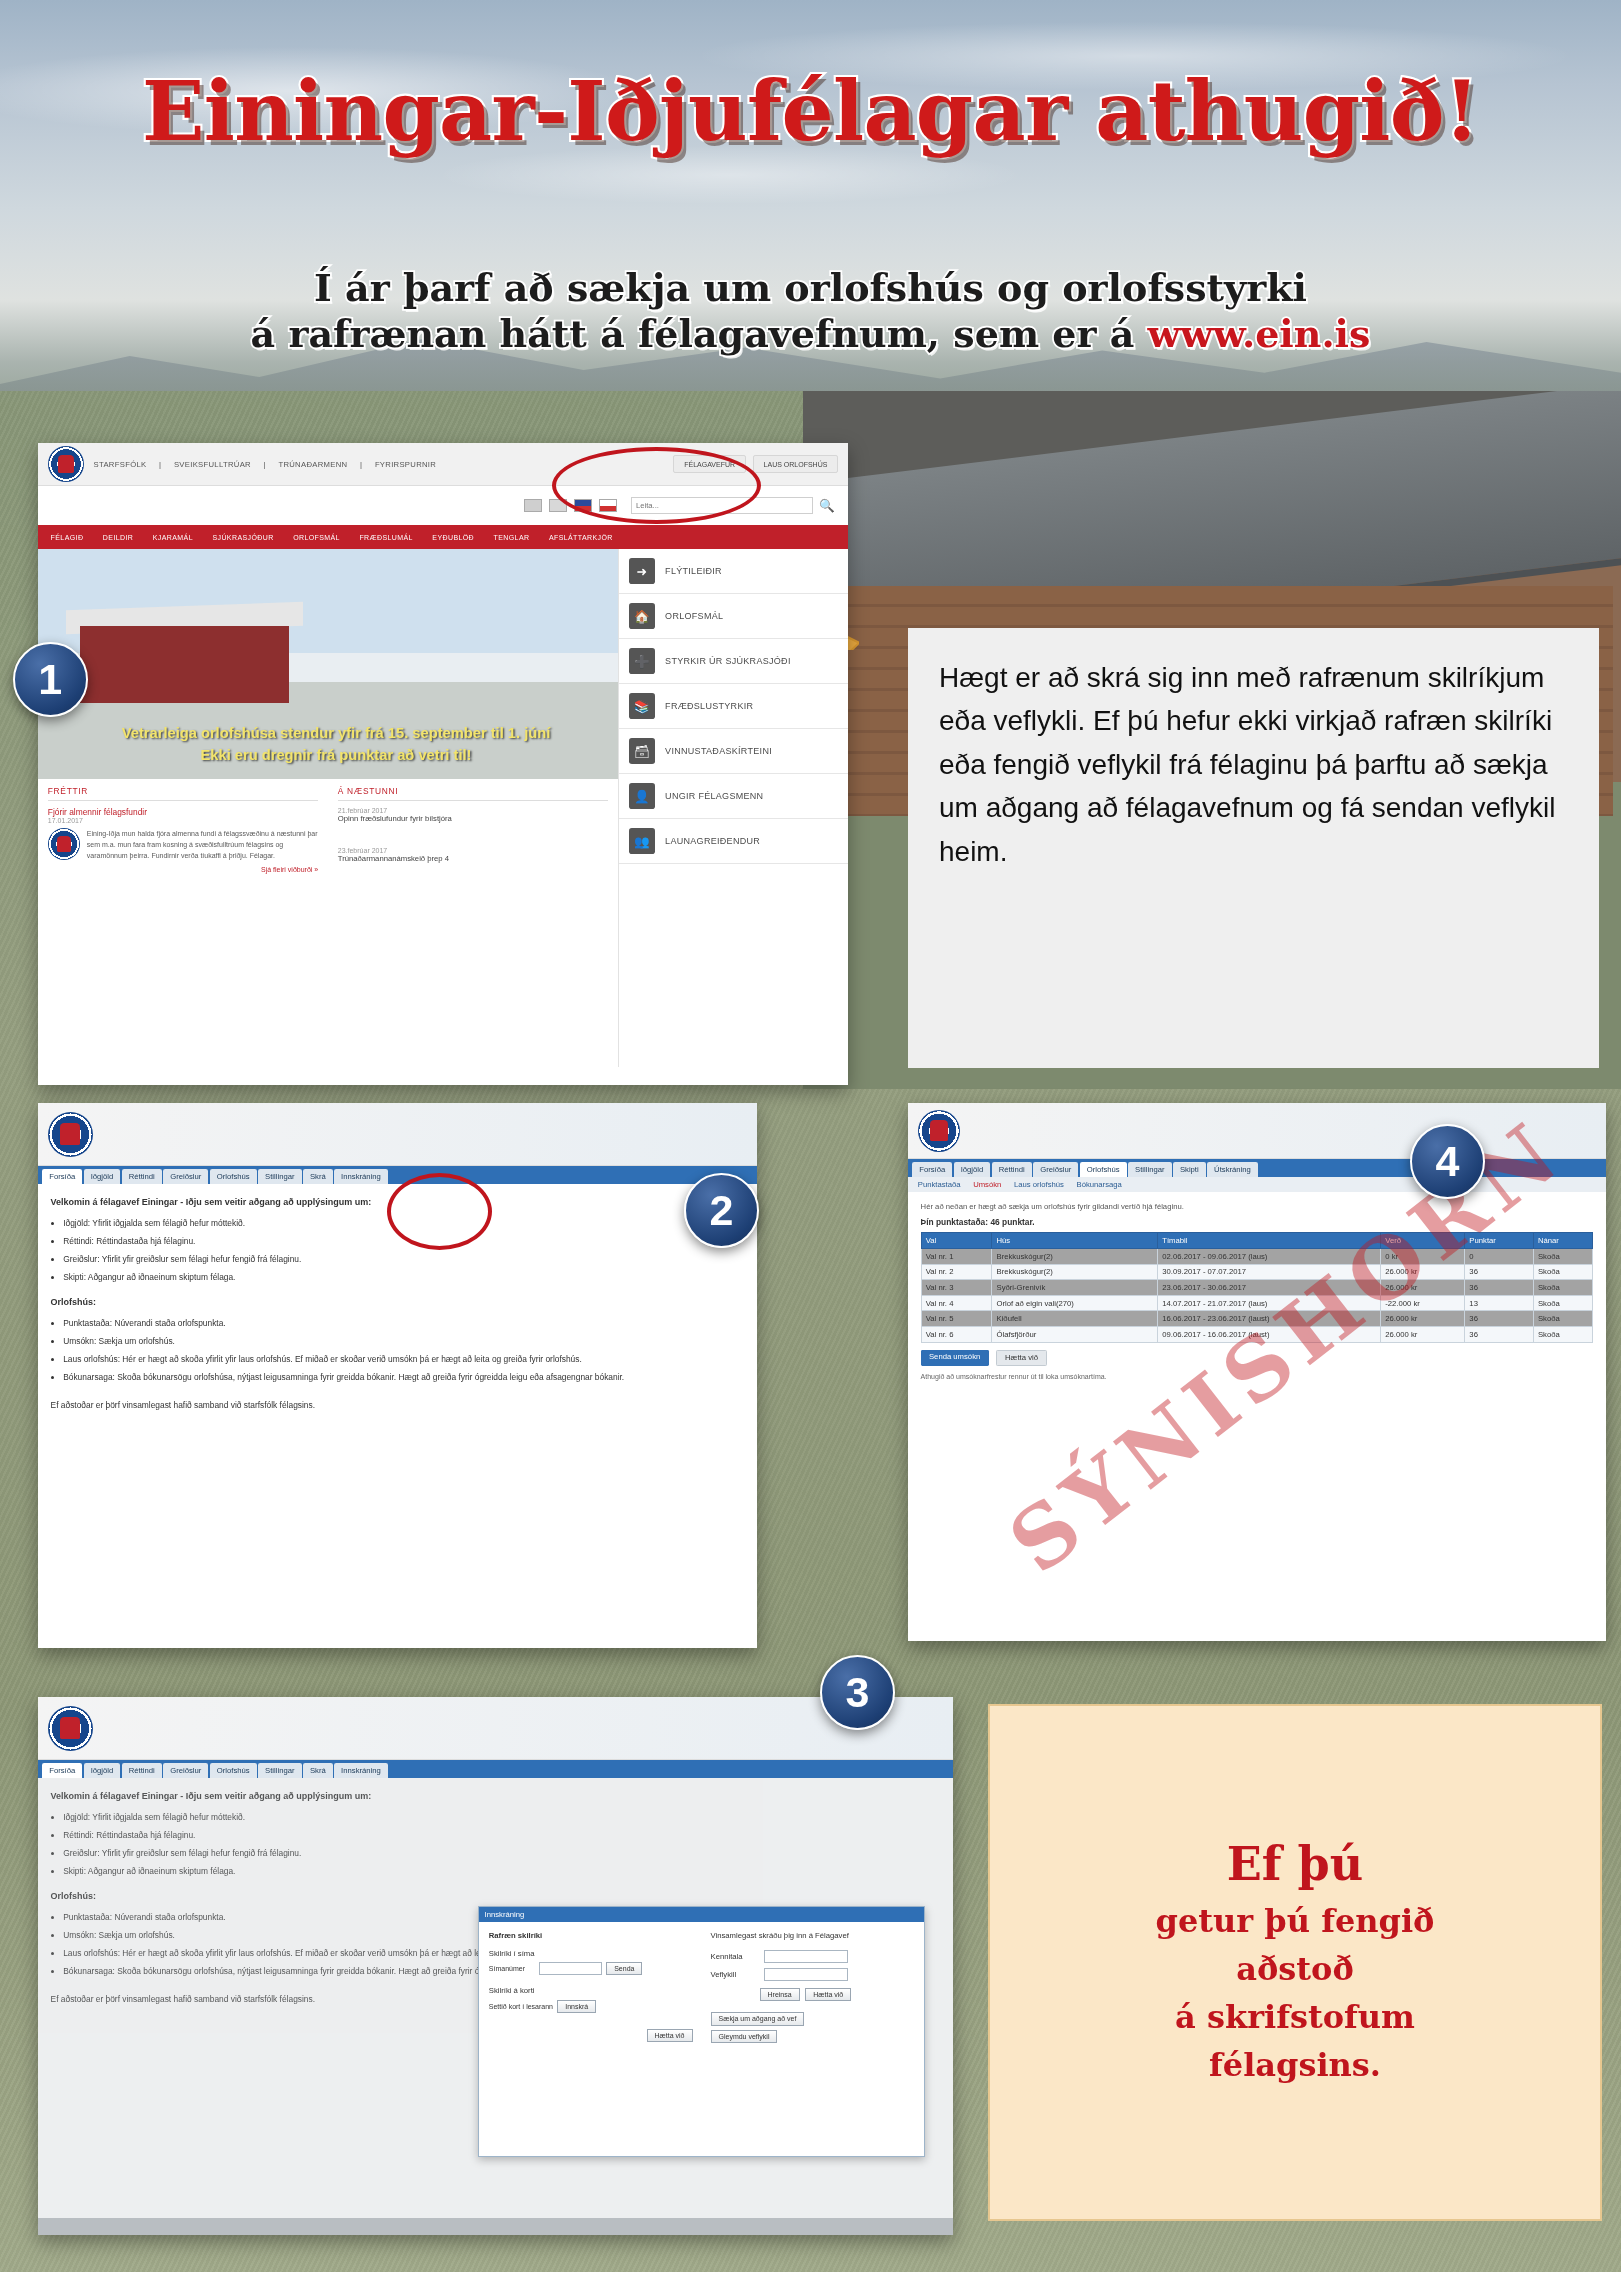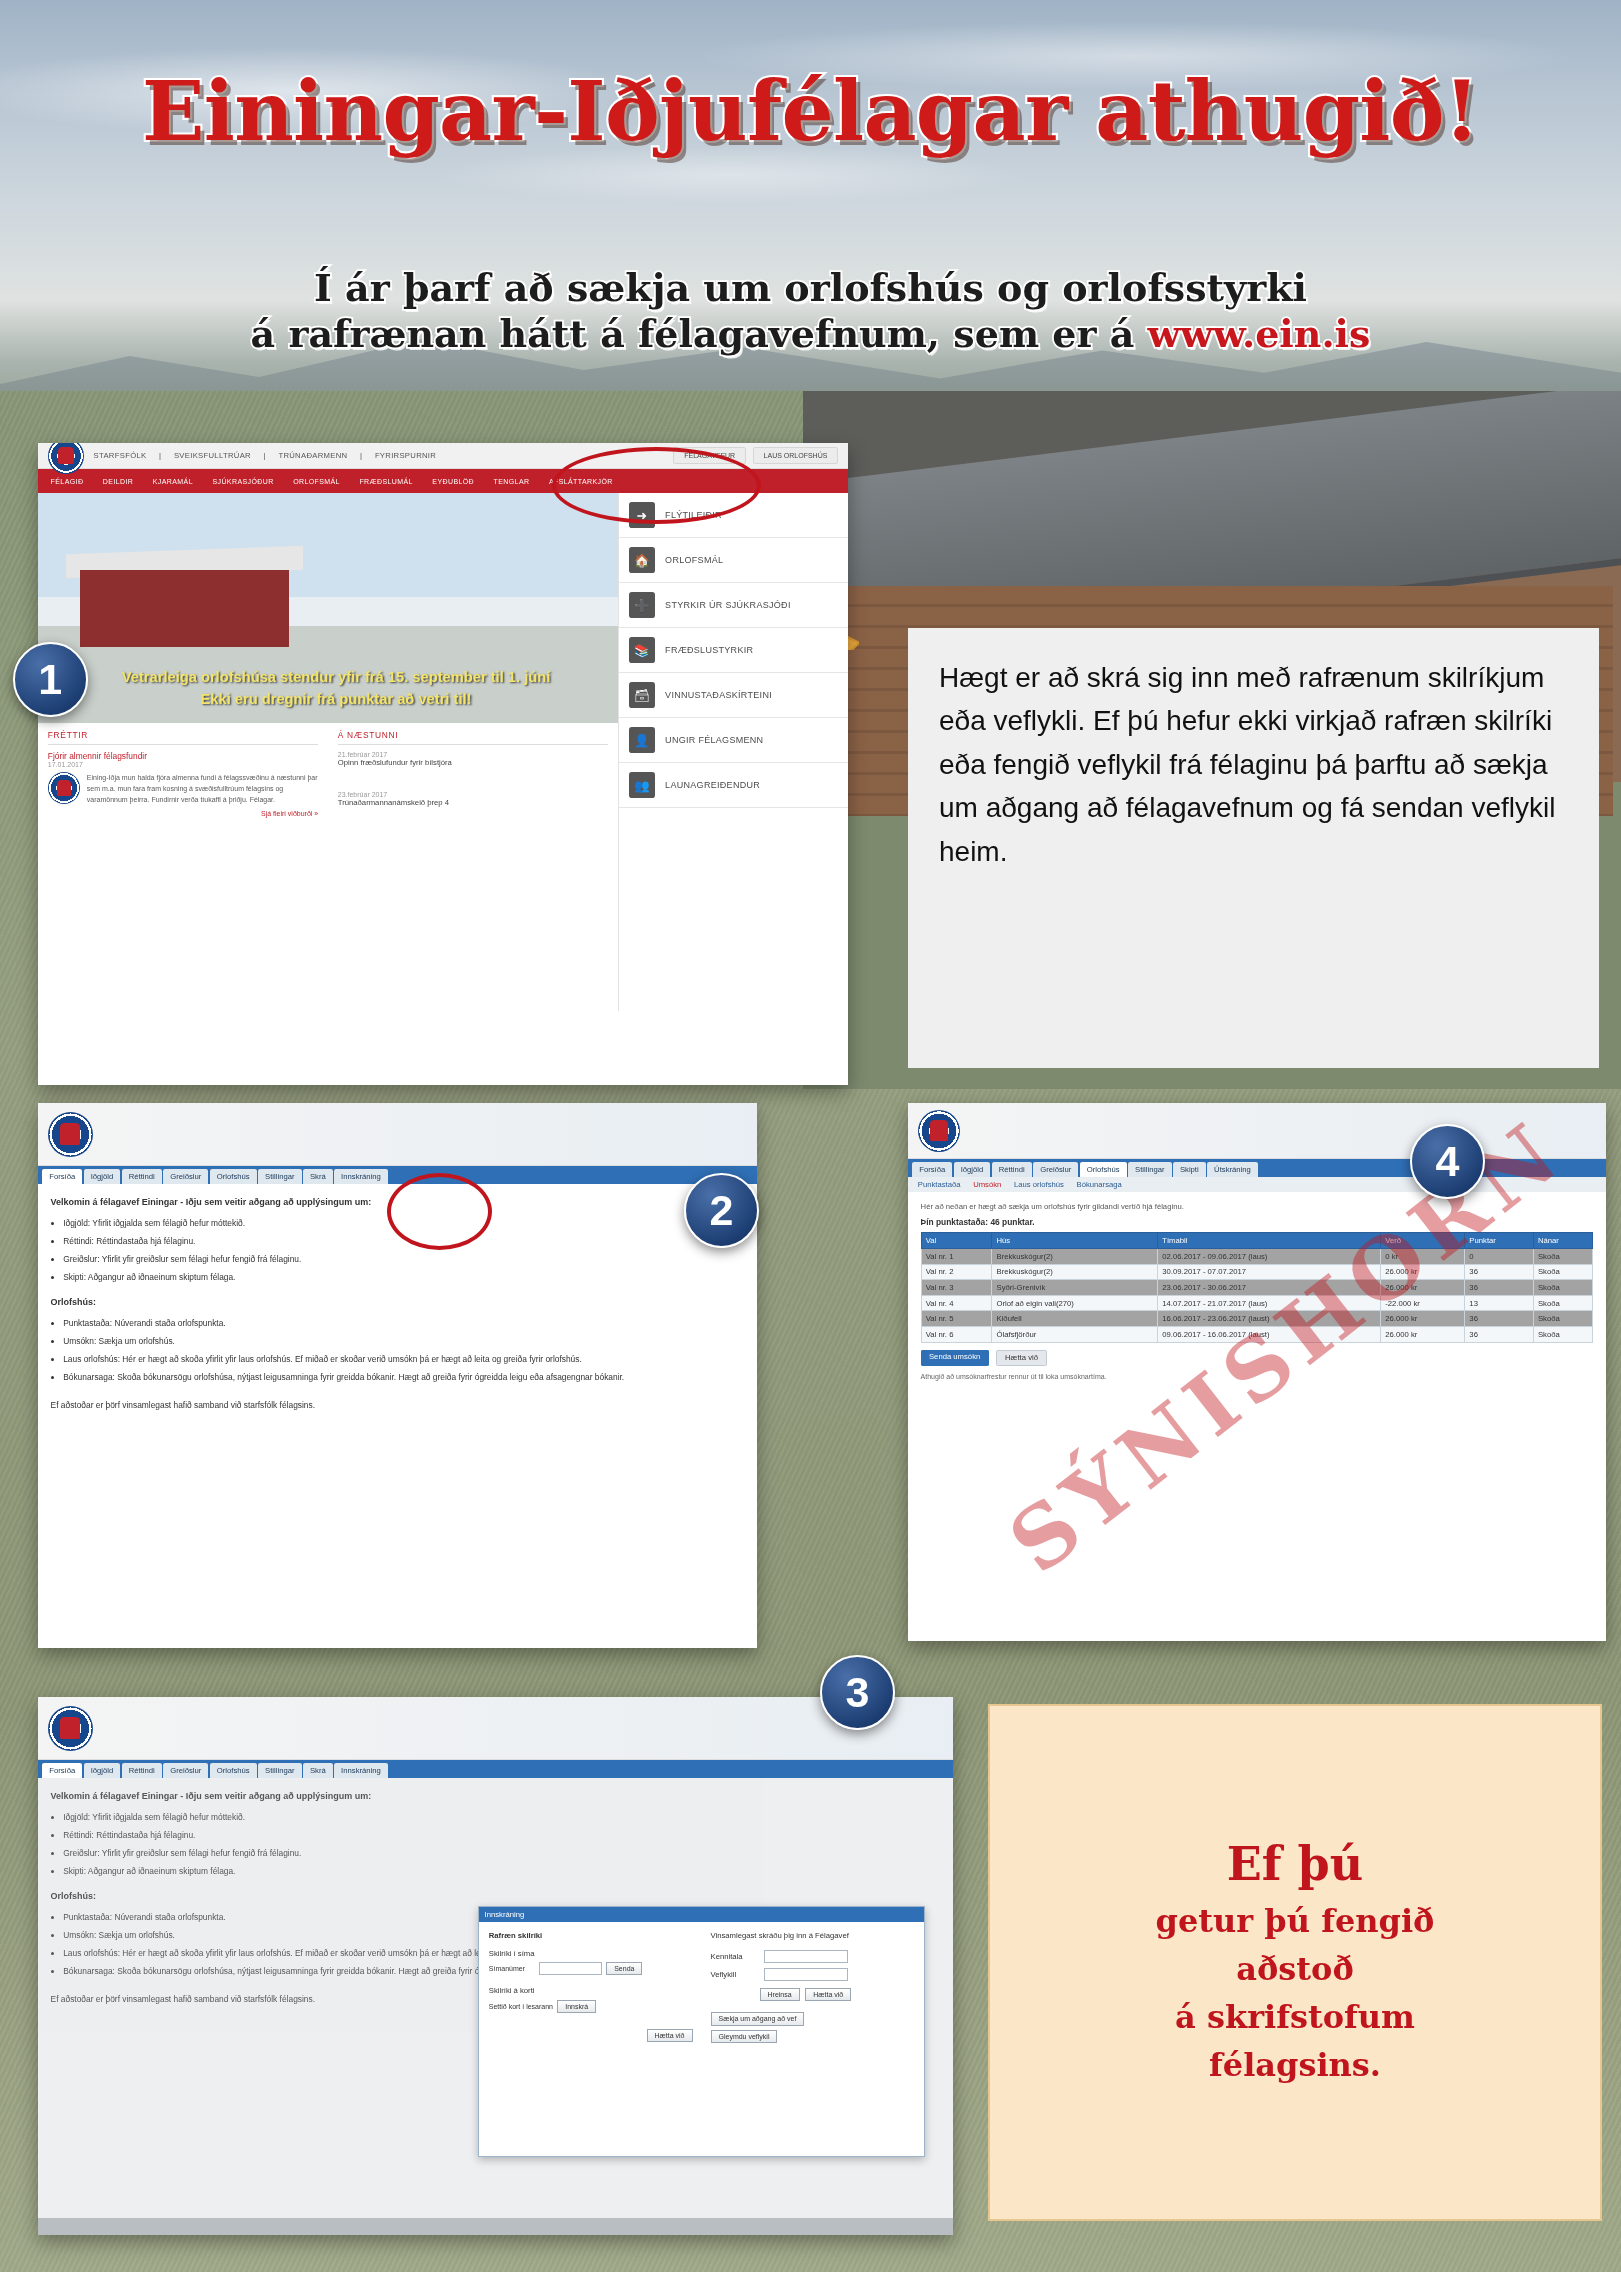--- a/index.html
+++ b/index.html
@@ -87,21 +87,21 @@
   .subhead .url { color:#c8161d; }
 
   
   .shot {
     position:absolute;
     background:#ffffff;
     box-shadow:0 7px 18px rgba(0,0,0,.35);
     overflow:hidden;
   }
   .shot .brandbar {
-    height:26px; background:#f1f1f1; border-bottom:0.7px solid #ddd;
+    height:43px; background:#f1f1f1; border-bottom:0.7px solid #ddd;
     display:flex; align-items:center; gap:9.8px; padding:0 9.8px;
   }
   .logo {
     width:36px; height:36px; border-radius:50%;
     background:radial-gradient(circle at 50% 50%, #ffffff 0 34%, #16468c 34% 58%, #ffffff 58% 66%, #16468c 66% 100%);
     position:relative; flex:0 0 auto;
   }
   .logo::after{
     content:""; position:absolute; left:28%; top:26%; width:44%; height:48%;
     background:#c0212b; border-radius:4.2px 4.2px 1.4px 1.4px;
@@ -254,20 +254,28 @@
       <span>TRÚNAÐARMENN</span>
       <span>|</span>
       <span>FYRIRSPURNIR</span>
     </div>
     <div style="margin-left:auto; display:flex; gap:7px;">
       <span style="background:#ececec;border:0.7px solid #d6d6d6;padding:4.2px 9.8px;font-size:7px;color:#444;border-radius:2.1px;">FÉLAGAVEFUR</span>
       <span style="background:#ececec;border:0.7px solid #d6d6d6;padding:4.2px 9.8px;font-size:7px;color:#444;border-radius:2.1px;">LAUS ORLOFSHÚS</span>
     </div>
   </div>
 
+  <div style="height:39px;background:#fff;display:flex;align-items:center;justify-content:flex-end;gap:7px;padding:0 12.6px;">
+    <span style="width:18px;height:12.6px;background:#cfcfcf;border:0.7px solid #aaa;"></span>
+    <span style="width:18px;height:12.6px;background:#d8d8d8;border:0.7px solid #aaa;"></span>
+    <span style="width:18px;height:12.6px;background:linear-gradient(#2a4a9b 50%,#d03030 50%);border:0.7px solid #aaa;"></span>
+    <span style="width:18px;height:12.6px;background:linear-gradient(#fff 50%,#d03030 50%);border:0.7px solid #aaa;"></span>
+    <input style="width: 182px; height: 17px; border: 0.7px solid rgb(207, 207, 207); font-size: 7.7px; padding: 0px 4.2px; margin-left: 7px;" placeholder="Leita...">
+    <span style="font-size:12.6px;color:#2f6fb5;">🔍</span>
+  </div>
 
   <div class="redbar">
     <span>FÉLAGIÐ</span>
     <span>DEILDIR</span>
     <span>KJARAMÁL</span>
     <span>SJÚKRASJÓÐUR</span>
     <span>ORLOFSMÁL</span>
     <span>FRÆÐSLUMÁL</span>
     <span>EYÐUBLÖÐ</span>
     <span>TENGLAR</span>

